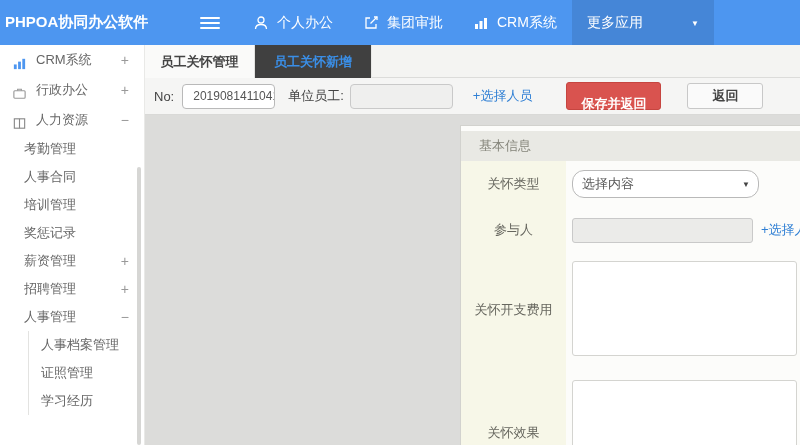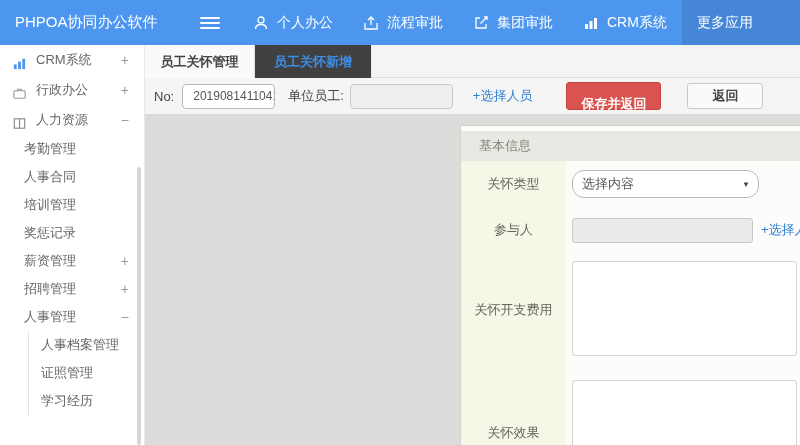--- a/index.html
+++ b/index.html
@@ -1,21 +1,21 @@
 <!DOCTYPE html>
 <html><head>
 <meta charset="utf-8">
 <style>
   * { margin:0; padding:0; box-sizing:border-box; }
   html,body { width:800px; height:445px; overflow:hidden; }
   body { position:relative; background:#fff; font-family:"Liberation Sans","DejaVu Sans",sans-serif; font-size:12px; color:#555; }
 
   
   .header { position:absolute; top:0; left:0; width:800px; height:45px; background:#4d96f0; display:flex; align-items:center; z-index:5; }
-  .logo { width:145px; flex:none; padding-left:15px; color:#fff; font-weight:normal; font-size:15px; white-space:nowrap; }
+  .logo { width:145px; flex:none; padding-left:5px; color:#fff; font-weight:bold; font-size:15px; white-space:nowrap; }
   .hamburger { margin-left:55px; width:20px; flex:none; cursor:pointer; }
   .hamburger .bar { height:2px; background:#fff; margin:3px 0; border-radius:1px; }
   .nav { display:flex; align-items:center; height:100%; margin-left:18px; }
   .nav-item { display:flex; align-items:center; gap:8px; padding:0 15px; height:100%; color:#fff; font-size:14px; cursor:pointer; white-space:nowrap; }
   .nav-item.active { background:rgba(0,0,0,0.10);gap:48px; }
   .nav-item svg { display:block; }
   .caret { font-size:8px; line-height:1; position:relative; top:1px; }
 
   
   .sidebar { position:absolute; top:45px; left:0; width:145px; bottom:0; background:#fff; border-right:1px solid #e9e9e7; z-index:4; }
@@ -80,30 +80,20 @@
           <svg width="16" height="16" viewBox="0 0 16 16" fill="none" stroke="#fff" stroke-width="1.3">
             <circle cx="8" cy="5" r="3"></circle>
             <path d="M2.5 14c0-3 2.5-4.5 5.5-4.5s5.5 1.5 5.5 4.5"></path>
           </svg>
         </span>
       <span>个人办公</span>
     </div>
     <div class="nav-item">
       <span>
           <svg width="16" height="16" viewBox="0 0 16 16" fill="none" stroke="#fff" stroke-width="1.3">
-            <path d="M2 8v6h12V8"></path>
-            <path d="M8 10V2.5"></path>
-            <path d="M5 5l3-3 3 3"></path>
-          </svg>
-        </span>
-      <span>流程审批</span>
-    </div>
-    <div class="nav-item">
-      <span>
-          <svg width="16" height="16" viewBox="0 0 16 16" fill="none" stroke="#fff" stroke-width="1.3">
             <path d="M13 9v4H3V3h4"></path>
             <path d="M7.5 8.5L14 2"></path>
             <path d="M11 2h3v3"></path>
           </svg>
         </span>
       <span>集团审批</span>
     </div>
     <div class="nav-item">
       <span>
           <svg width="16" height="16" viewBox="0 0 16 16" fill="#fff">

